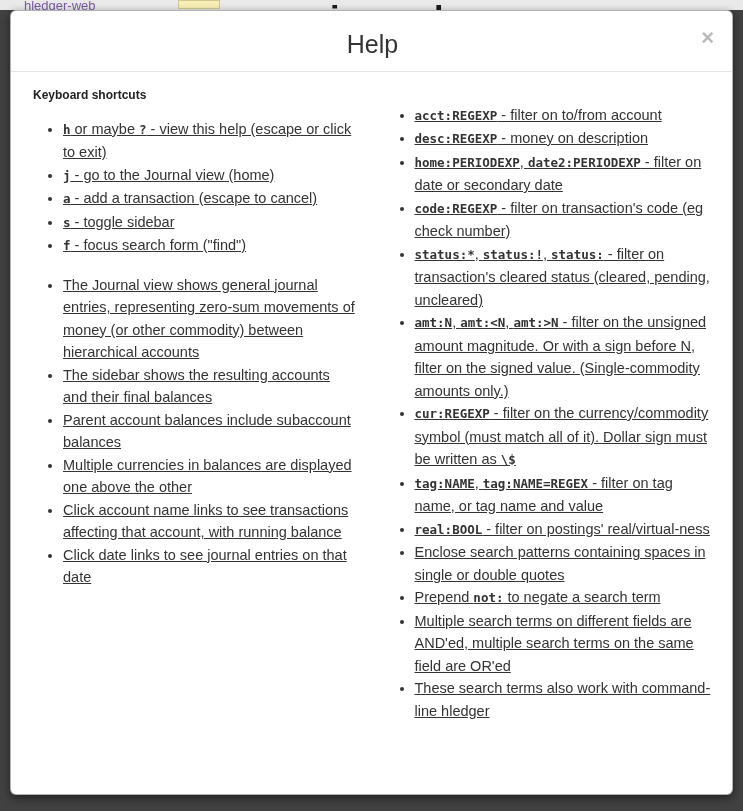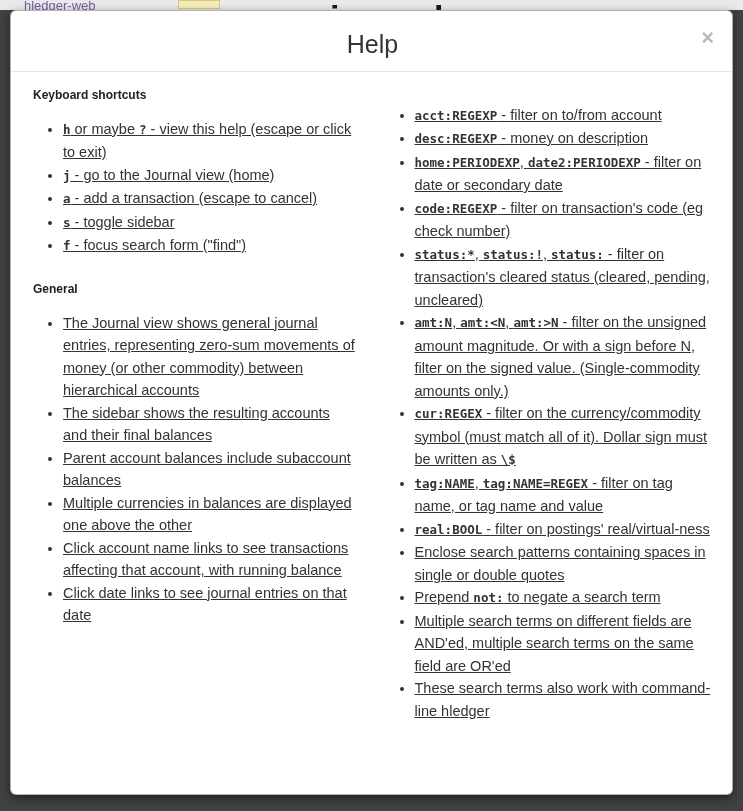--- a/index.html
+++ b/index.html
@@ -90,39 +90,38 @@
   <div class="modal-body">
     <div class="col col-left">
       <h3 class="section-heading">Keyboard shortcuts</h3>
       <ul class="help-list">
           <li><code>h</code><span> or maybe </span><code>?</code><span> - view this help (escape or click to exit)</span></li>
           <li><code>j</code><span> - go to the Journal view (home)</span></li>
           <li><code>a</code><span> - add a transaction (escape to cancel)</span></li>
           <li><code>s</code><span> - toggle sidebar</span></li>
           <li><code>f</code><span> - focus search form ("find")</span></li>
         </ul>
-      <h3 class="section-heading spaced">General</h3>
       <ul class="help-list">
           <li><span>The Journal view shows general journal entries, representing zero-sum movements of money (or other commodity) between hierarchical accounts</span></li>
           <li><span>The sidebar shows the resulting accounts and their final balances</span></li>
           <li><span>Parent account balances include subaccount balances</span></li>
           <li><span>Multiple currencies in balances are displayed one above the other</span></li>
           <li><span>Click account name links to see transactions affecting that account, with running balance</span></li>
           <li><span>Click date links to see journal entries on that date</span></li>
         </ul>
     </div>
     <div class="col col-right">
       <ul class="help-list">
           <li><code>acct:REGEXP</code><span> - filter on to/from account</span></li>
           <li><code>desc:REGEXP</code><span> - money on description</span></li>
           <li><code>home:PERIODEXP</code><span>, </span><code>date2:PERIODEXP</code><span> - filter on date or secondary date</span></li>
           <li><code>code:REGEXP</code><span> - filter on transaction's code (eg check number)</span></li>
           <li><code>status:*</code><span>, </span><code>status:!</code><span>, </span><code>status:</code><span> - filter on transaction's cleared status (cleared, pending, uncleared)</span></li>
           <li><code>amt:N</code><span>, </span><code>amt:&lt;N</code><span>, </span><code>amt:&gt;N</code><span> - filter on the unsigned amount magnitude. Or with a sign before N, filter on the signed value. (Single-commodity amounts only.)</span></li>
-          <li><code>cur:REGEX</code><span> - filter on the currency/commodity symbol (must match all of it). Dollar sign must be written as </span><code>\$</code></li>
+          <li><code>cur:REGEXP</code><span> - filter on the currency/commodity symbol (must match all of it). Dollar sign must be written as </span><code>\$</code></li>
           <li><code>tag:NAME</code><span>, </span><code>tag:NAME=REGEX</code><span> - filter on tag name, or tag name and value</span></li>
           <li><code>real:BOOL</code><span> - filter on postings' real/virtual-ness</span></li>
           <li><span>Enclose search patterns containing spaces in single or double quotes</span></li>
           <li><span>Prepend </span><code>not:</code><span> to negate a search term</span></li>
           <li><span>Multiple search terms on different fields are AND'ed, multiple search terms on the same field are OR'ed</span></li>
           <li><span>These search terms also work with command-line hledger</span></li>
         </ul>
     </div>
   </div>
 </div>

